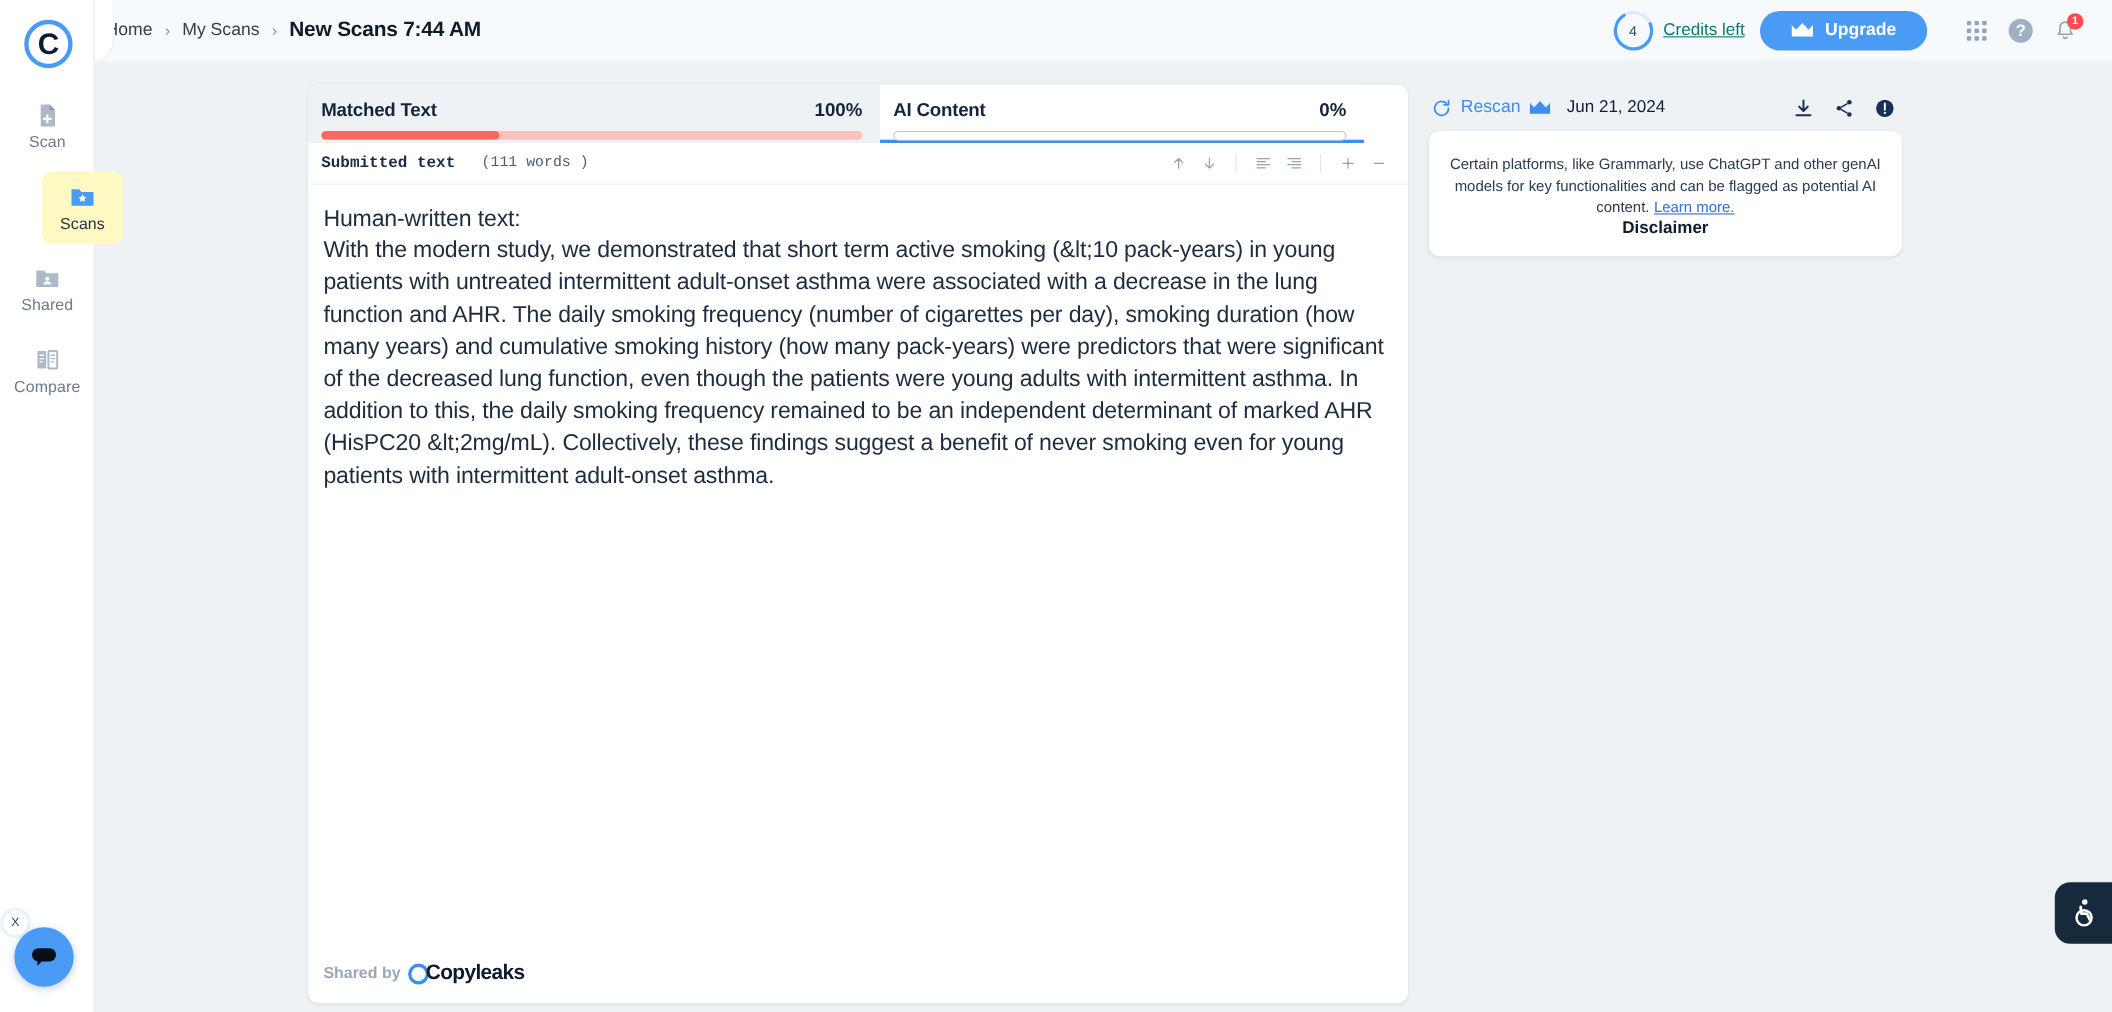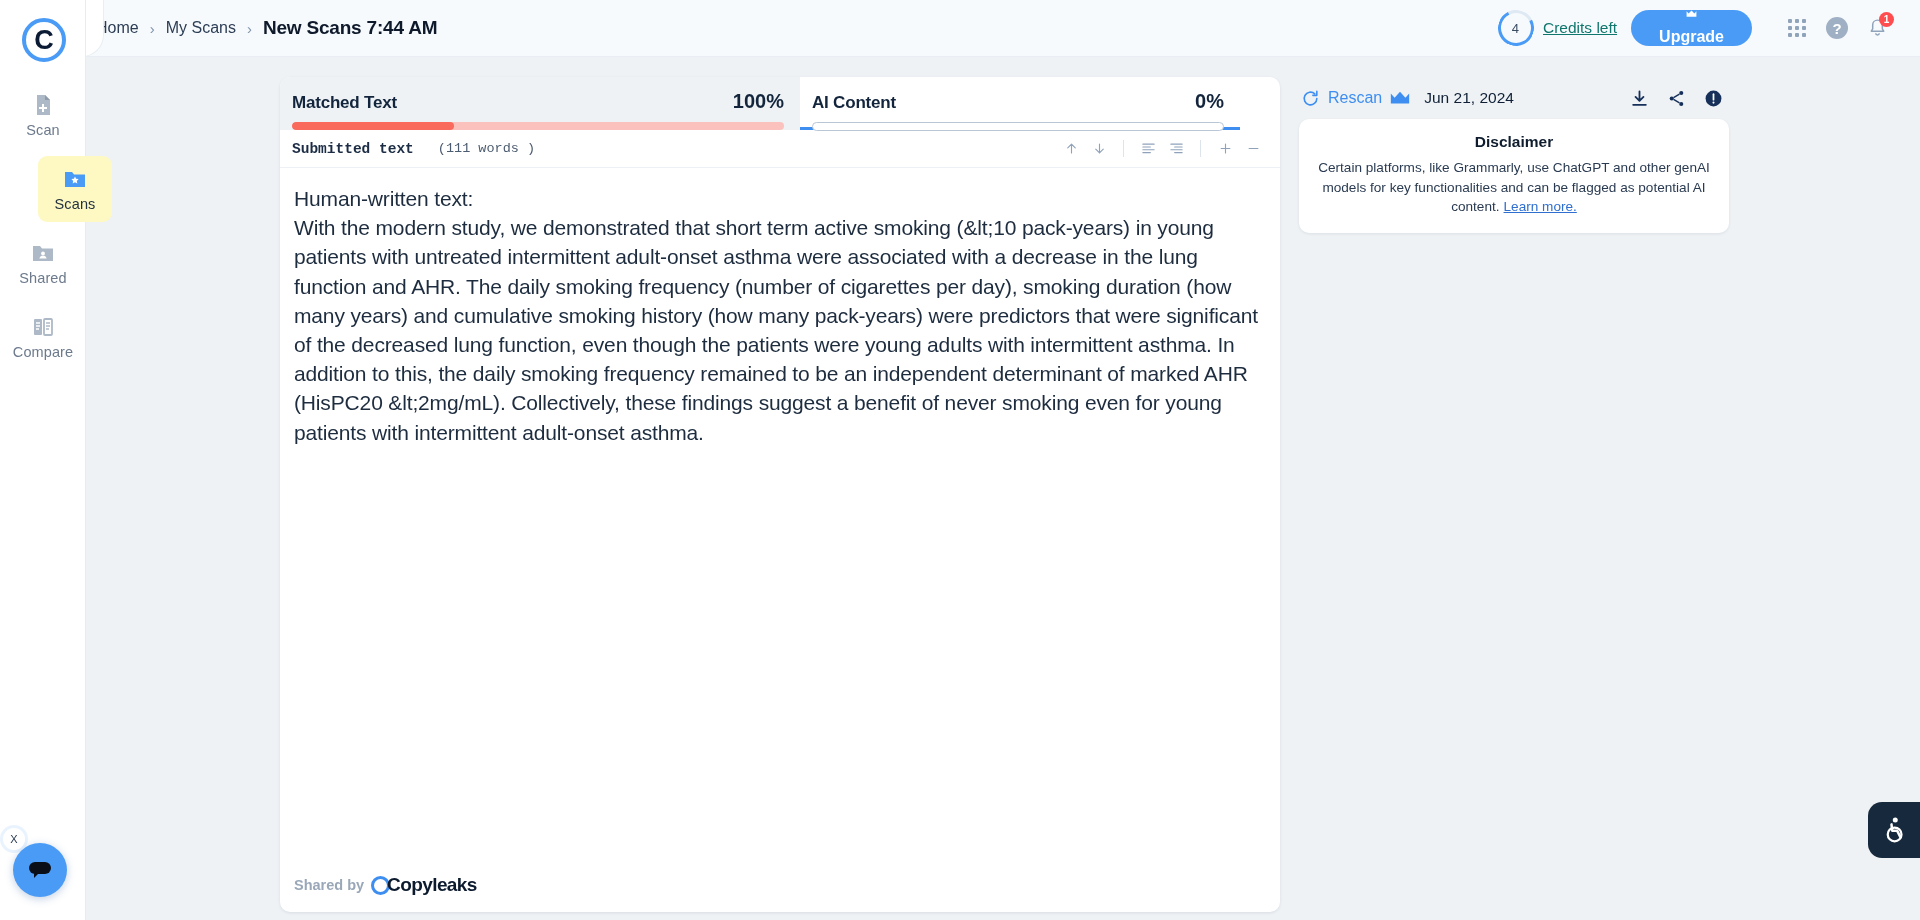--- a/index.html
+++ b/index.html
@@ -81,21 +81,20 @@
   }
   #credits-ring span { transform: rotate(-18deg); }
   #credits-label { font-size: 15.5px; color: #0f766e; text-decoration: underline; }
   #upgrade-btn {
     height: 36px; background: #4a9bf5; color: #fff;
     border: none; border-radius: 19px;
     display: flex; align-items: center; gap: 10px;
     padding: 0 28px; font-size: 16px; font-weight: 600;
     cursor: pointer; font-family: "Liberation Sans", sans-serif;
     margin-right: 22px;
-    flex-direction: column;
   }
   .icon-btn {
     width: 34px; height: 34px; display: flex; align-items: center;
     justify-content: center; cursor: pointer; position: relative;
     margin-left: 6px;
   }
   .grid-dots { display: grid; grid-template-columns: repeat(3, 4px); gap: 3px; }
   .grid-dots i { width: 4px; height: 4px; background: #8fa3bb; display: block; border-radius: 1px;}
   .q-circle {
     width: 22px; height: 22px; border-radius: 50%; background: #9fb0c4;
@@ -120,21 +119,21 @@
     box-shadow: 0 1px 3px rgba(30,50,80,.10);
     overflow: hidden;
   }
   #tabs { display: flex; height: 53px; }
   .tab {
     position: relative; cursor: pointer;
     padding: 13px 16px 0 12px;
   }
   .tab-head { display: flex; align-items: baseline; justify-content: space-between; gap: 20px; }
   .tab-title { font-size: 17px; font-weight: 700; color: #13253c; letter-spacing: -.2px;}
-  .tab-pct { font-size: 20px; font-weight: 600; color: #13253c; }
+  .tab-pct { font-size: 17px; font-weight: 600; color: #13253c; }
   .tab-bar { margin-top: 9px; height: 8px; border-radius: 5px; position: relative; overflow: hidden; }
   #tab-matched { width: 520px; background: #eef2f5; }
   #tab-ai { width: 440px; background: #fff; border-bottom: 3px solid #3d8ef0; }
   #bar-matched { background: #fbc2bd; }
   #bar-matched-fill { position: absolute; left:0; top:0; height: 100%; background: #f9695c; border-radius: 5px; }
   #bar-ai { background: #fff; border: 1px solid #b9c6d6; height: 9px; }
 
   #submitted-row {
     height: 38px; display: flex; align-items: center;
     padding: 0 14px 0 12px; border-bottom: 1px solid #edf1f5; font-family: Liberation Mono, monospace;
@@ -419,24 +418,24 @@
           <svg width="19" height="19" viewBox="0 0 24 24">
             <circle cx="12" cy="12" r="10" fill="#16305a"></circle>
             <path d="M12 6.5v7" stroke="#fff" stroke-width="2.2" stroke-linecap="round"></path>
             <circle cx="12" cy="17.2" r="1.3" fill="#fff"></circle>
           </svg>
         </span>
       </div>
     </div>
 
     <div id="disclaimer-card">
-      <div id="disclaimer-title">Disclaimer</div>
       <div id="disclaimer-body">
         <span>Certain platforms, like Grammarly, use ChatGPT and other genAI models for key functionalities and can be flagged as potential AI content.</span><a id="learn-more">Learn more.</a>
       </div>
+      <div id="disclaimer-title">Disclaimer</div>
     </div>
   </div>
 
   <div id="a11y-btn">
     <svg width="30" height="30" viewBox="0 0 24 24">
       <circle cx="13" cy="4" r="2" fill="#fff"></circle>
       <path d="M10 7.5l.5 5h4l2.5 5" fill="none" stroke="#fff" stroke-width="2" stroke-linecap="round" stroke-linejoin="round"></path>
       <circle cx="12.5" cy="15.5" r="5.5" fill="none" stroke="#fff" stroke-width="1.8"></circle>
     </svg>
   </div>

